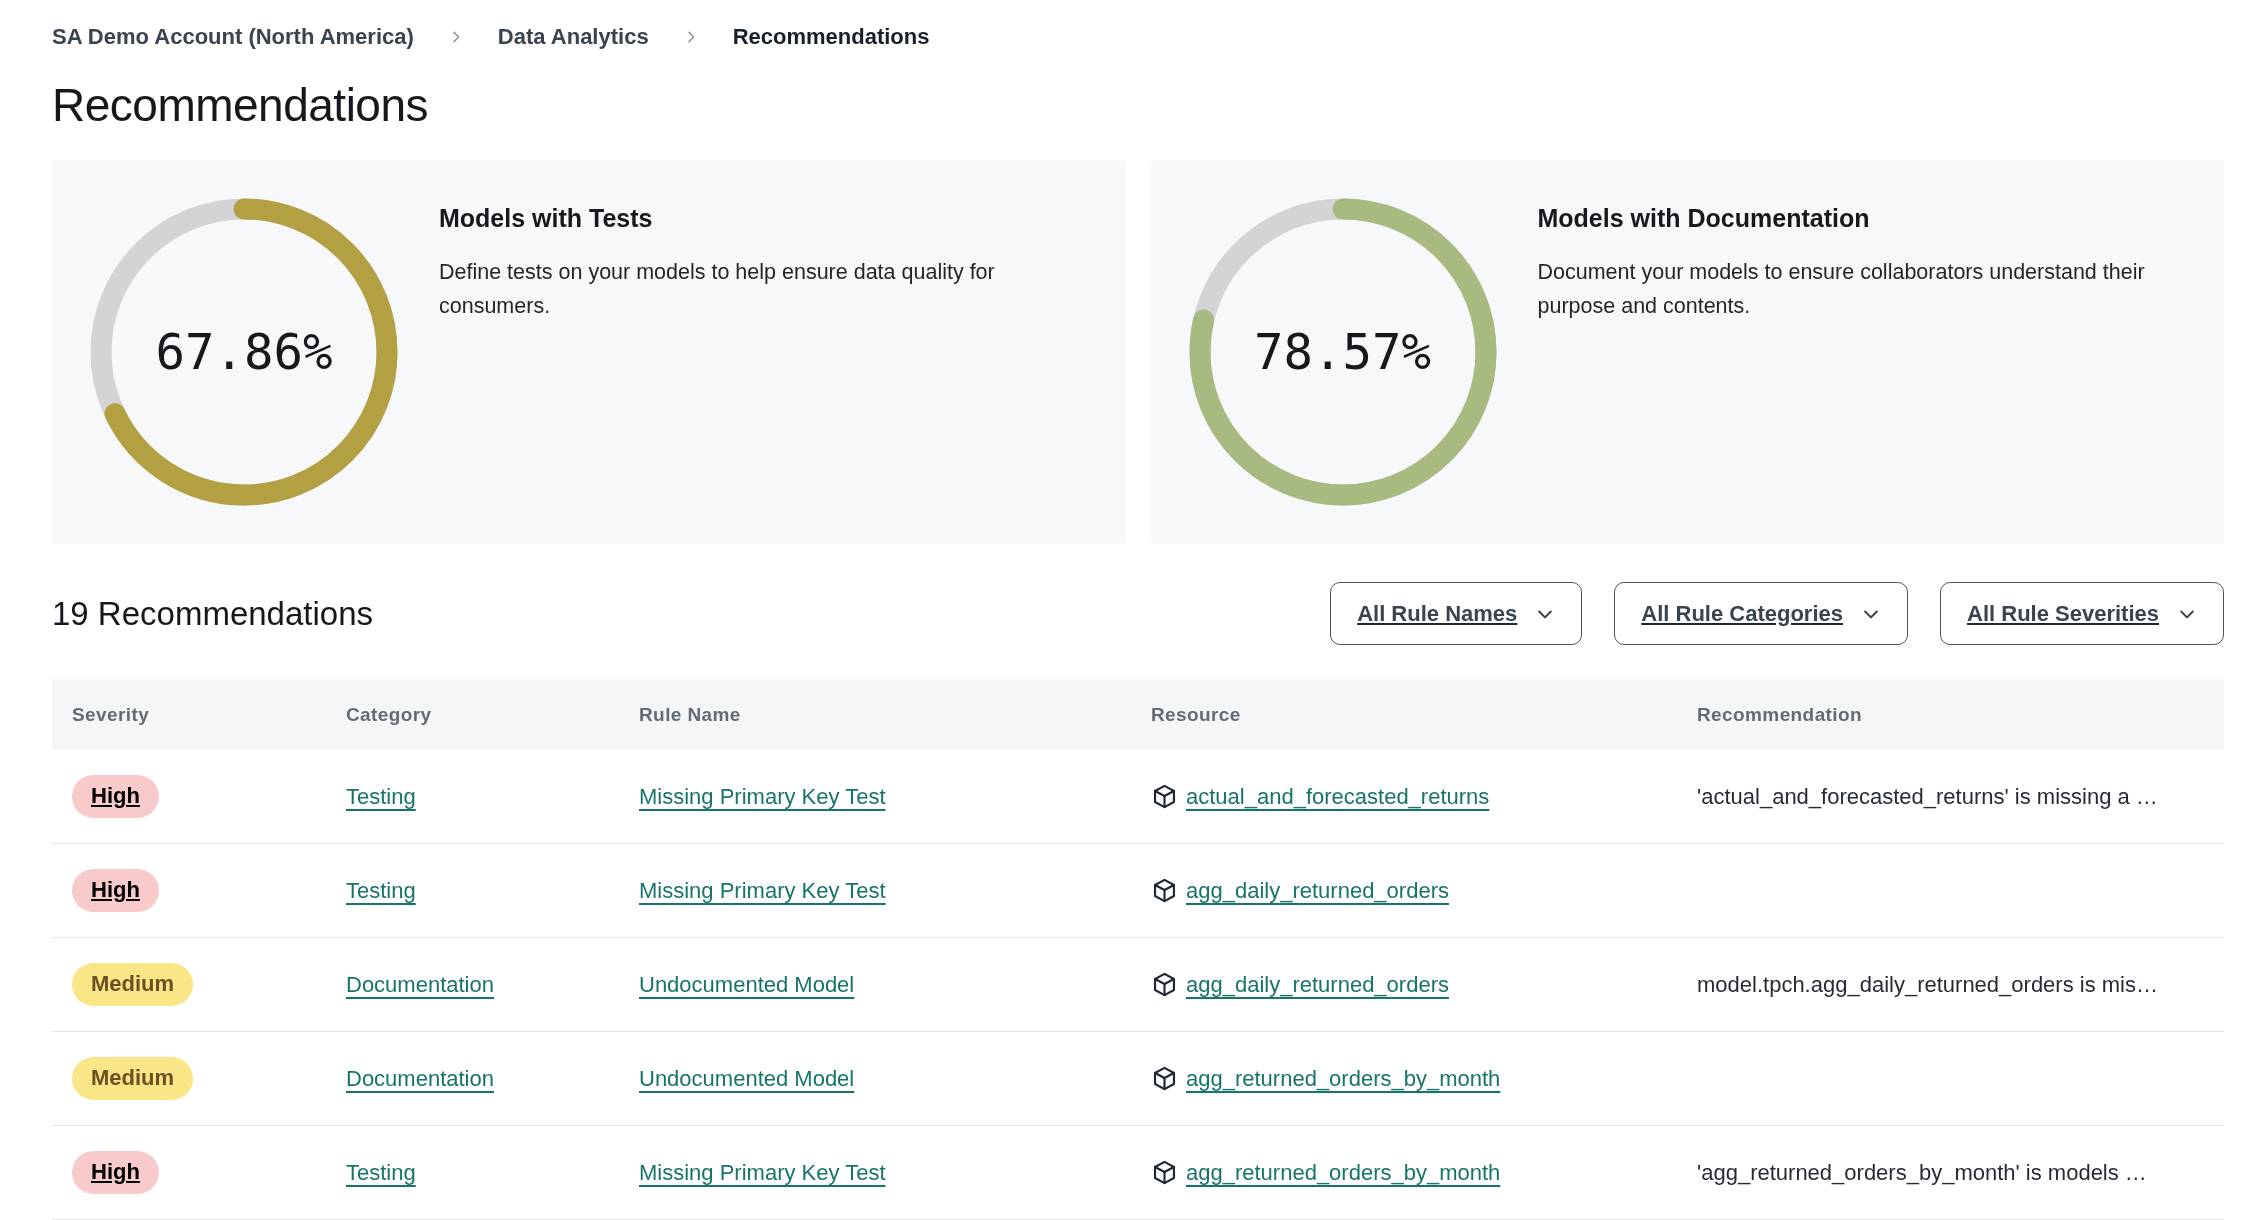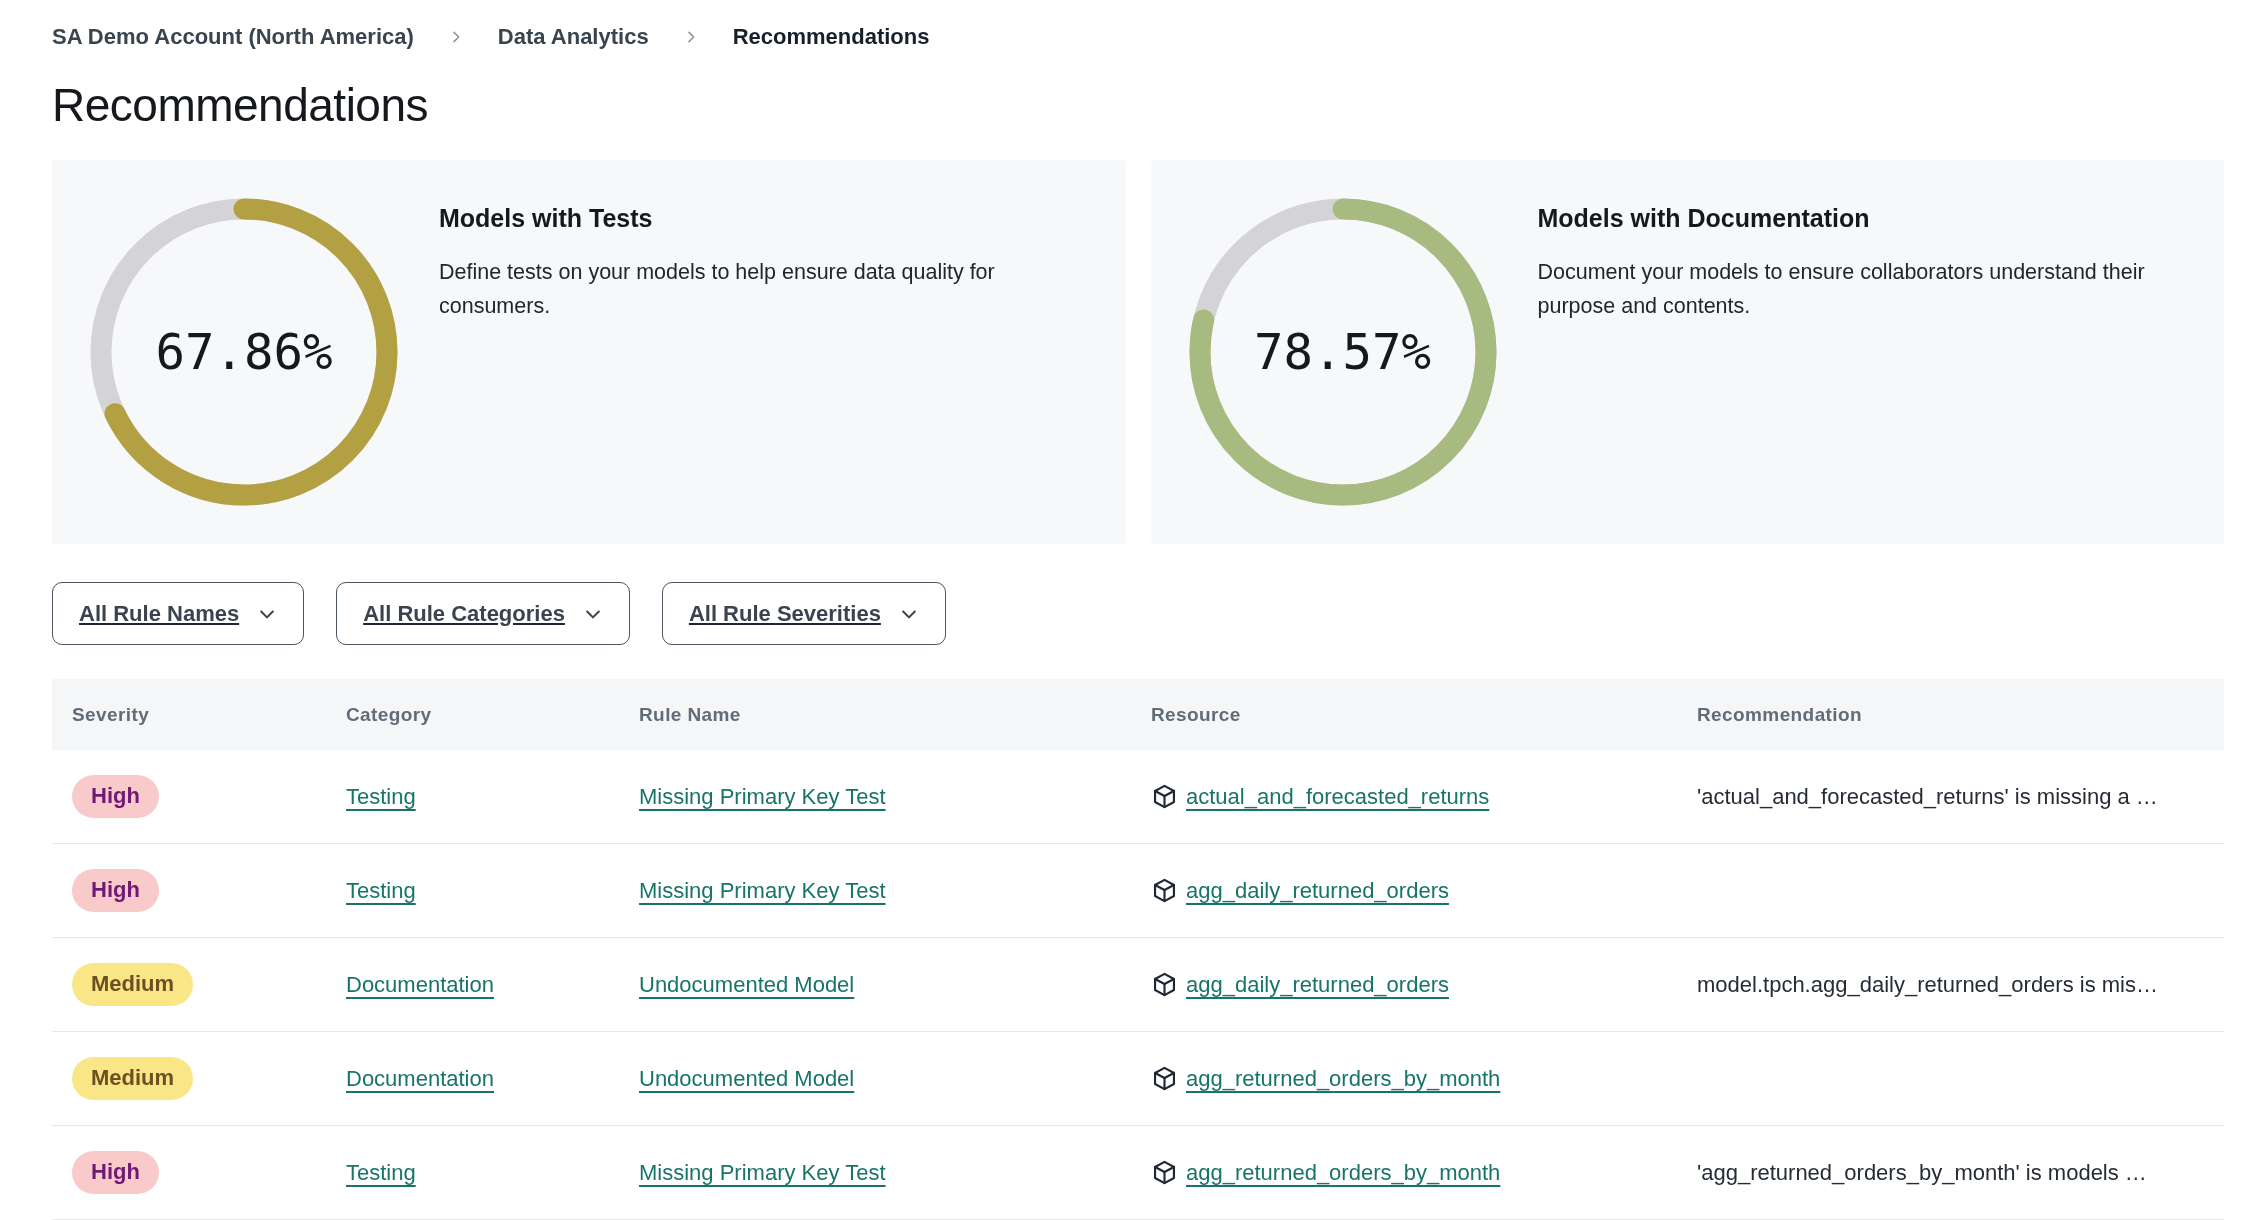--- a/index.html
+++ b/index.html
@@ -46,21 +46,21 @@
   
   .rec-table { margin:34px 24px 0 52px; }
   .t-head { display:grid; grid-template-columns:294px 293px 512px 546px 1fr;
             background:#f5f6f7; height:71px; align-items:center; }
   .t-head .th { font-size:19px; font-weight:700; color:#626c77; letter-spacing:0.4px; }
   .t-head .th:first-child, .t-row .td:first-child { padding-left:20px; }
   .t-row { display:grid; grid-template-columns:294px 293px 512px 546px 1fr;
            height:94px; align-items:center; border-bottom:1px solid #e6e7e9; background:#fff; }
   .badge { display:inline-block; padding:8px 19px; border-radius:24px;
            font-size:22px; font-weight:700; line-height:1.2; }
-  .badge.high   { background:#f8caca; color:#701a75; }
+  .badge.high   { background:#f8caca; color:#000000;text-decoration:underline; }
   .badge.medium { background:#f9e687; color:#6d4f21; }
   a.t-link { color:#177468; font-size:22px; text-decoration:underline;
              text-underline-offset:5px; text-decoration-thickness:1.5px; cursor:pointer; }
   .resource-cell { display:flex; align-items:center; gap:8px; }
   .cube { width:27px; height:27px; flex:0 0 27px; }
   .cube path { stroke:#1f2735; stroke-width:1.9; fill:none; stroke-linejoin:round; stroke-linecap:round; }
   .rec-text { font-size:22px; color:#262c35; white-space:nowrap; overflow:hidden; }
 </style>
 </head>
 <body>
@@ -113,20 +113,21 @@
     </div>
     <div class="card-text">
       <div class="card-title">Models with Documentation</div>
       <div class="card-desc">Document your models to ensure collaborators understand their purpose and contents.</div>
     </div>
   </div>
 
 </div>
 
 <div class="section-row">
+  <div class="section-title">19 Recommendations</div>
   <div class="filters" id="filters">
   <button class="filter-btn">
     <span class="filter-label">All Rule Names</span>
     <svg viewBox="0 0 24 24">
       <polyline points="5 9 12 16 19 9"></polyline>
     </svg>
   </button>
 
   <button class="filter-btn">
     <span class="filter-label">All Rule Categories</span>

